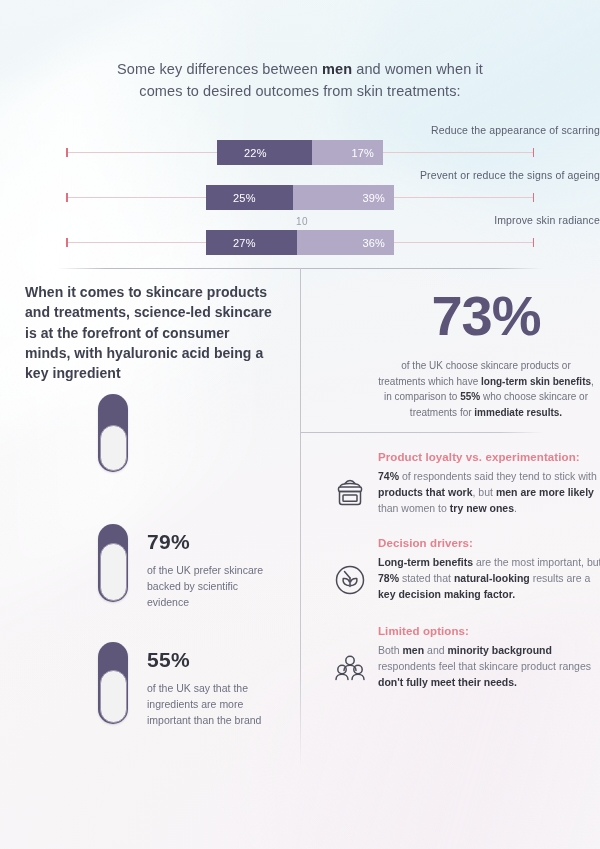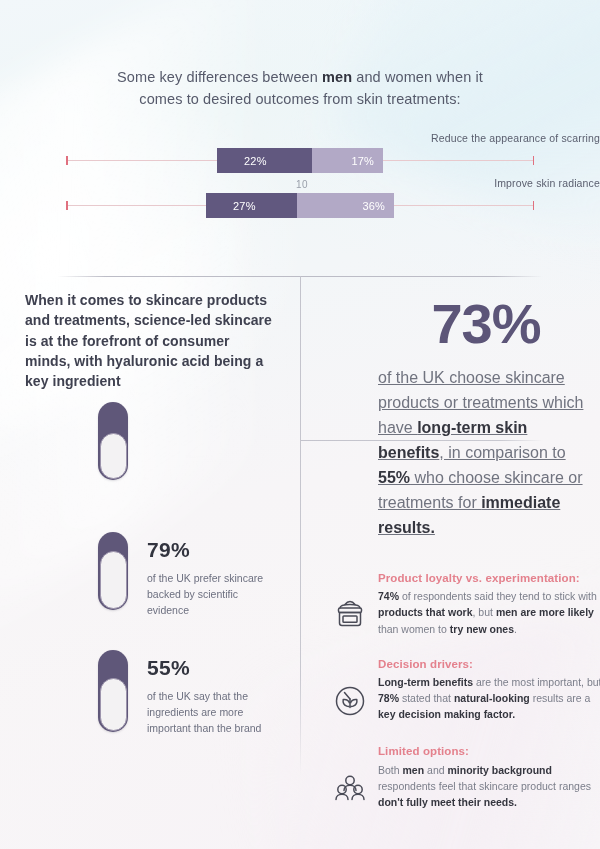--- a/index.html
+++ b/index.html
@@ -26,21 +26,21 @@
   .s2{left:-120px;top:300px;width:460px;height:220px;
       background:linear-gradient(120deg, rgba(255,255,255,0) 0%, rgba(255,255,255,.7) 50%, rgba(255,255,255,0) 80%);
       transform:rotate(-32deg);filter:blur(18px);}
   .s3{right:-180px;top:-40px;width:420px;height:260px;
       background:linear-gradient(130deg, rgba(232,244,248,0) 0%, rgba(224,240,246,.8) 50%, rgba(232,244,248,0) 85%);
       transform:rotate(22deg);filter:blur(20px);}
   .s4{right:-120px;bottom:-60px;width:460px;height:280px;
       background:linear-gradient(120deg, rgba(250,245,248,0) 0%, rgba(245,238,244,.75) 48%, rgba(250,245,248,0) 82%);
       transform:rotate(-14deg);filter:blur(22px);}
 
-  .content{position:relative;z-index:2;margin-top:8px;}
+  .content{position:relative;z-index:2;}
 
   
   .headline{
     width:420px;margin:0 auto;padding-top:58px;
     text-align:center;font-size:14.5px;line-height:1.52;
     color:#565a6b;font-weight:400;letter-spacing:.1px;
   }
   .headline b{font-weight:700;color:#32343f;}
 
   
@@ -105,22 +105,22 @@
     margin-top:9px;font-size:10.5px;line-height:1.52;color:#6d7080;max-width:118px;
   }
 
   
   .right{position:absolute;left:300px;top:282px;width:348px;padding-left:12px;}
   .big-pct{
     text-align:center;font-size:56px;line-height:1;font-weight:700;
     color:#5c5578;letter-spacing:-1px;padding-top:6px;
   }
   .big-desc{
-    width:216px;margin:14px auto 0;text-align:left;
-    font-size:16px;line-height:1.56;color:#70737f;text-decoration:underline;
+    width:216px;margin:14px auto 0;text-align:center;
+    font-size:10px;line-height:1.56;color:#70737f;
   }
   .big-desc b{font-weight:700;color:#35363f;}
 
   .block{position:relative;padding-left:66px;padding-right:50px;margin-top:16px;}
   .block .ico{
     position:absolute;left:16px;top:22px;width:42px;height:42px;
     color:#4a4b57;
   }
   .block-title{
     font-size:11.5px;font-weight:700;color:#e4818d;letter-spacing:.1px;line-height:1.28;
@@ -155,20 +155,28 @@
 
       <div class="bargroup">
         <div class="bar-label">Reduce the appearance of scarring</div>
         <div class="axis"></div>
         <div class="bar">
           <div class="seg seg-men" style="width:68px">22%</div>
           <div class="seg seg-women" style="width:62px">17%</div>
         </div>
       </div>
 
+      <div class="bargroup">
+        <div class="bar-label">Prevent or reduce the signs of ageing</div>
+        <div class="axis"></div>
+        <div class="bar">
+          <div class="seg seg-men" style="width:60px">25%</div>
+          <div class="seg seg-women" style="width:92px">39%</div>
+        </div>
+      </div>
 
       <div class="bargroup">
         <div class="bar-label">Improve skin radiance</div>
         <div class="axis"></div>
         <div class="bar">
           <div class="seg seg-men" style="width:64px">27%</div>
           <div class="seg seg-women" style="width:88px">36%</div>
         </div>
       </div>
 

